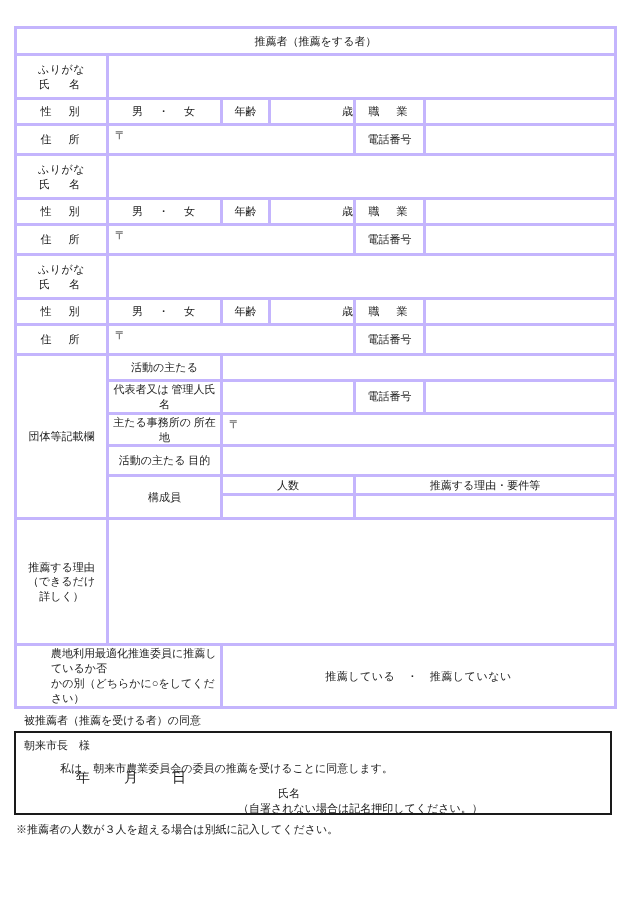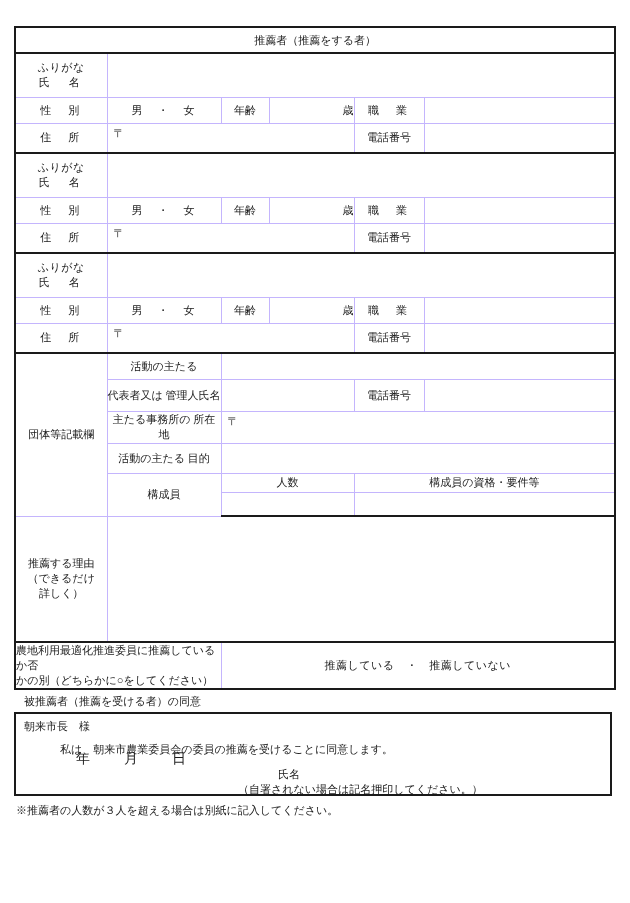--- a/index.html
+++ b/index.html
@@ -23,21 +23,21 @@
     width: 602px;
   }
 
   
   table.grid {
     border-collapse: collapse;
     width: 602px;
     table-layout: fixed;
   }
   table.grid td {
-    border: 1px solid #c4b5fd;
+    border: 3px solid #c4b5fd;
     padding: 0;
     vertical-align: middle;
     font-size: 11px;
     line-height: 1.35;
   }
   .outer {
     border: 2px solid #1a1a1a;
   }
 
   
@@ -101,21 +101,21 @@
   }
   .reason-label span { display:block; }
 
   
   .opt-label {
     font-size: 11px;
     line-height: 1.45;
     padding: 3px 4px 3px 6px;
     text-align: left;
   }
-  .opt-label span { display:block; }
+  .opt-label span { display:block;padding-left:34px; }
   .opt-value { text-align:center; font-size: 11px; letter-spacing: 0.5px; }
 
   
   .consent-heading {
     font-size: 11px;
     padding: 4px 0 3px 10px;
   }
 
   
   .consent-box {
@@ -260,21 +260,21 @@
       <td class="org-sub two">
         <span>活動の主たる</span>
         <span>目的</span>
       </td>
       <td colspan="4"></td>
     </tr>
 
     <tr style="height:19px">
       <td rowspan="2" class="org-sub">構成員</td>
       <td colspan="2" class="c">人数</td>
-      <td colspan="2" class="c">構成員の資格・要件等</td>
+      <td colspan="2" class="c">推薦する理由・要件等</td>
     </tr>
     <tr style="height:24px">
       <td colspan="2" class="thick-bot"></td>
       <td colspan="2" class="thick-bot"></td>
     </tr>
 
     <tr style="height:126px">
       <td class="reason-label">
         <span>推薦する理由</span>
         <span>（できるだけ</span>

